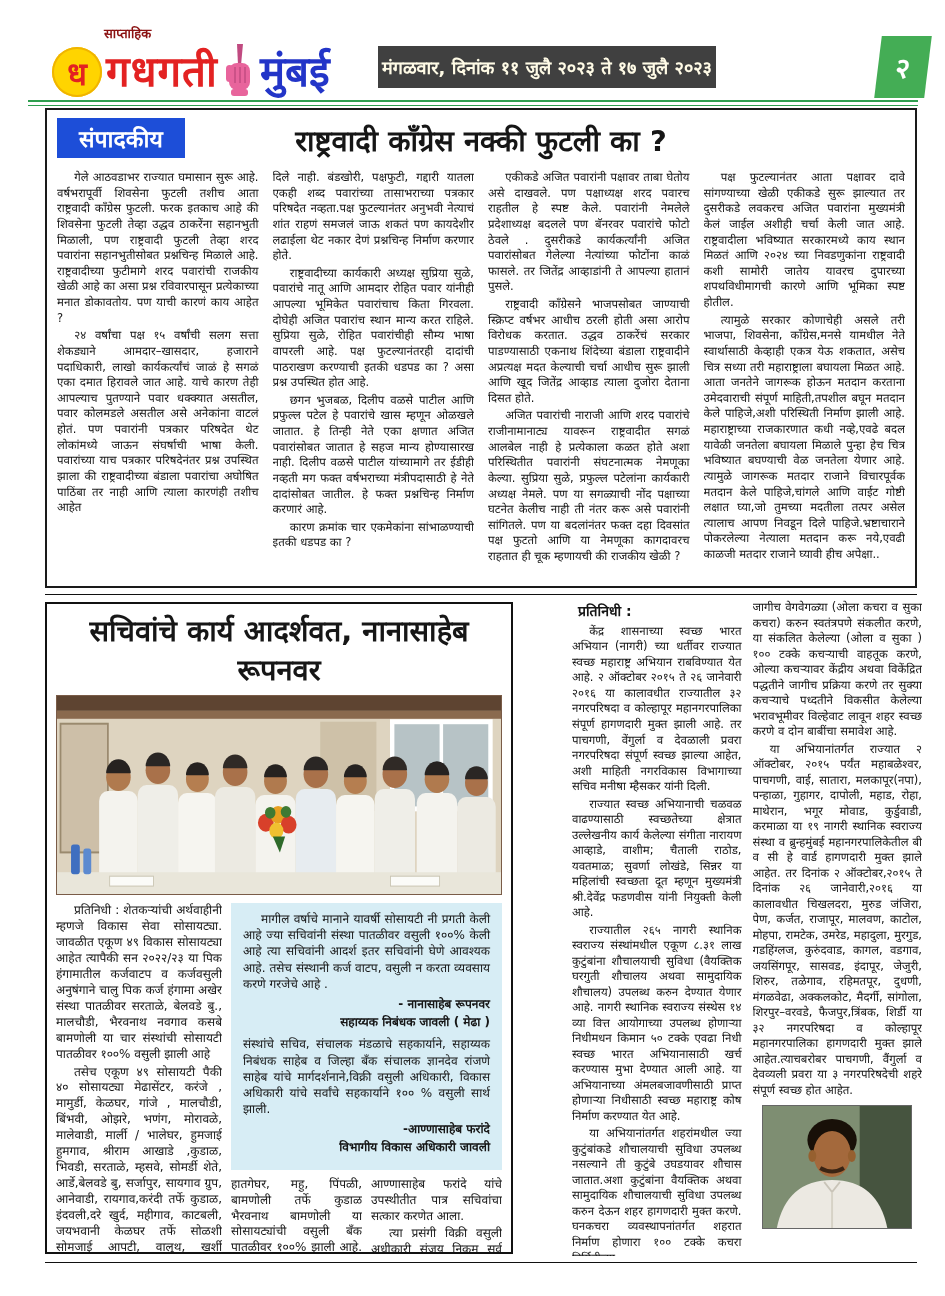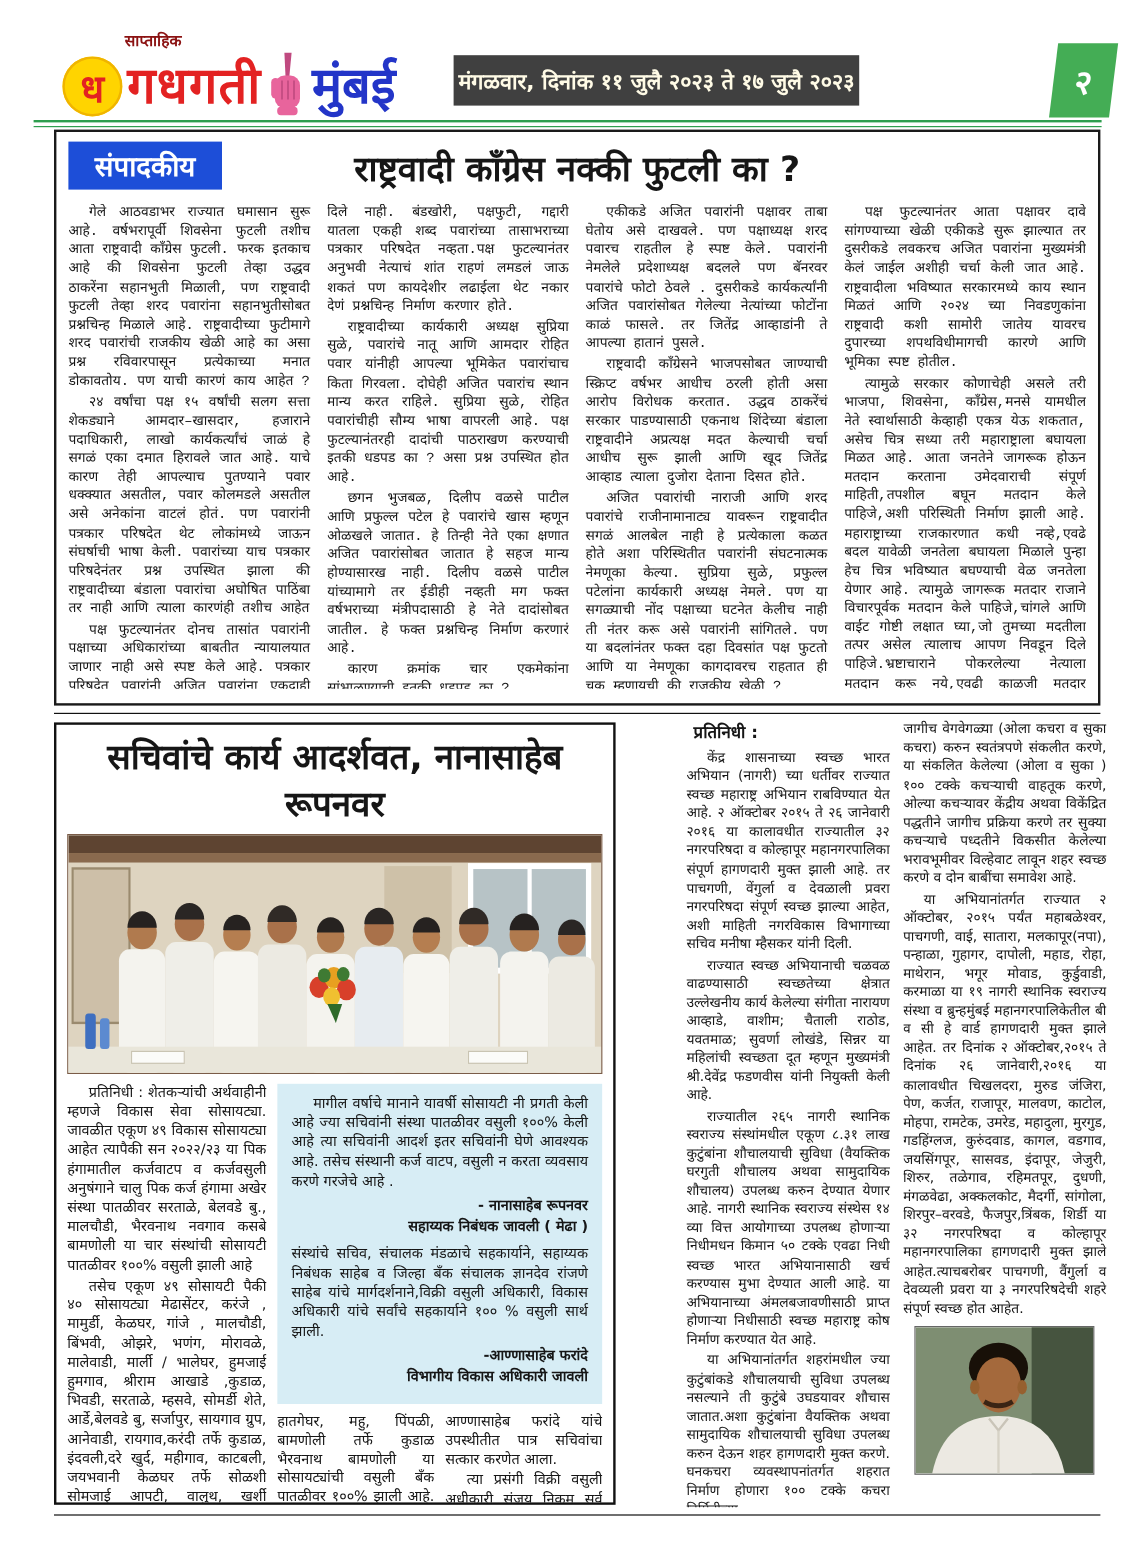--- a/index.html
+++ b/index.html
@@ -22,21 +22,21 @@
     color:#ffffff;font-size:28px;font-weight:bold;}
   .green-rule{position:absolute;left:28px;top:100px;width:890px;height:3px;
     border-top:2px solid #2e9e4f;border-bottom:1px solid #2e9e4f;}
   
   .editorial-box{position:absolute;left:45px;top:108px;width:872px;height:480px;
     border:2px solid #1a1a1a;box-sizing:border-box;padding:6px 10px;overflow:hidden;}
   .ed-head{position:relative;height:46px;}
   .ed-label{position:absolute;left:0;top:2px;background:#1d4ed8;color:#ffffff;
     font-size:23px;font-weight:bold;padding:4px 22px;}
   .ed-headline{text-align:center;font-size:29px;font-weight:800;padding-top:4px;}
-  .ed-cols{display:flex;gap:14px;margin-top:8px;height:404px;overflow:hidden;font-family:Liberation Mono, monospace;}
+  .ed-cols{display:flex;gap:14px;margin-top:8px;height:404px;overflow:hidden;}
   .ed-col{flex:1;font-size:11.5px;line-height:1.36;text-align:justify;overflow:hidden;}
   .para{margin:0 0 2px 0;text-indent:1.5em;}
   .para.noindent{text-indent:0;}
   
   .rule{position:absolute;left:45px;width:872px;border-top:1.5px solid #111;}
   
   .left-article{position:absolute;left:45px;top:602px;width:468px;height:652px;
     border:2px solid #111;box-sizing:border-box;padding:4px 9px;overflow:hidden;}
   .la-headline{font-size:29px;font-weight:800;text-align:center;padding:2px 0 7px 0;}
   .la-photo{width:100%;height:200px;border:1px solid #7a5c48;box-sizing:border-box;display:block;}
@@ -87,24 +87,23 @@
 
 <div class="editorial-box">
   <div class="ed-head">
     <span class="ed-label">संपादकीय</span>
     <div class="ed-headline">राष्ट्रवादी काँग्रेस नक्की फुटली का ?</div>
   </div>
   <div class="ed-cols">
     <div class="ed-col">
       <p class="para">गेले आठवडाभर राज्यात घमासान सुरू आहे. वर्षभरापूर्वी शिवसेना फुटली तशीच आता राष्ट्रवादी काँग्रेस फुटली. फरक इतकाच आहे की शिवसेना फुटली तेव्हा उद्धव ठाकरेंना सहानभुती मिळाली, पण राष्ट्रवादी फुटली तेव्हा शरद पवारांना सहानभुतीसोबत प्रश्नचिन्ह मिळाले आहे. राष्ट्रवादीच्या फुटीमागे शरद पवारांची राजकीय खेळी आहे का असा प्रश्न रविवारपासून प्रत्येकाच्या मनात डोकावतोय. पण याची कारणं काय आहेत ?</p>
       <p class="para">२४ वर्षांचा पक्ष १५ वर्षांची सलग सत्ता शेकड्याने आमदार–खासदार, हजाराने पदाधिकारी, लाखो कार्यकर्त्यांचं जाळं हे सगळं एका दमात हिरावले जात आहे. याचे कारण तेही आपल्याच पुतण्याने पवार धक्क्यात असतील, पवार कोलमडले असतील असे अनेकांना वाटलं होतं. पण पवारांनी पत्रकार परिषदेत थेट लोकांमध्ये जाऊन संघर्षाची भाषा केली. पवारांच्या याच पत्रकार परिषदेनंतर प्रश्न उपस्थित झाला की राष्ट्रवादीच्या बंडाला पवारांचा अघोषित पाठिंबा तर नाही आणि त्याला कारणंही तशीच आहेत</p>
-      <p class="para">पक्ष फुटल्यानंतर दोनच तासांत पवारांनी पक्षाच्या अधिकारांच्या बाबतीत न्यायालयात जाणार नाही असे स्पष्ट केले आहे.  पत्रकार परिषदेत पवारांनी अजित पवारांना एकदाही दुषण</p>
-    </div>
-    <div class="ed-col">
-      <p class="para noindent">दिले नाही. बंडखोरी, पक्षफुटी, गद्दारी यातला एकही शब्द पवारांच्या तासाभराच्या पत्रकार परिषदेत नव्हता.पक्ष फुटल्यानंतर अनुभवी नेत्याचं शांत राहणं लमडलं जाऊ शकतं पण कायदेशीर लढाईला थेट नकार देणं प्रश्नचिन्ह निर्माण करणार होते.</p>
+    </div>
+    <div class="ed-col">
+      <p class="para noindent">दिले नाही. बंडखोरी, पक्षफुटी, गद्दारी यातला एकही शब्द पवारांच्या तासाभराच्या पत्रकार परिषदेत नव्हता.पक्ष फुटल्यानंतर अनुभवी नेत्याचं शांत राहणं समजलं जाऊ शकतं पण कायदेशीर लढाईला थेट नकार देणं प्रश्नचिन्ह निर्माण करणार होते.</p>
       <p class="para">राष्ट्रवादीच्या कार्यकारी अध्यक्ष सुप्रिया सुळे, पवारांचे नातू आणि आमदार रोहित पवार यांनीही आपल्या भूमिकेत पवारांचाच किता गिरवला. दोघेही अजित पवारांच स्थान मान्य करत राहिले. सुप्रिया सुळे, रोहित पवारांचीही सौम्य भाषा वापरली आहे.  पक्ष फुटल्यानंतरही दादांची पाठराखण करण्याची इतकी धडपड का ? असा प्रश्न उपस्थित होत आहे.</p>
       <p class="para">छगन भुजबळ, दिलीप वळसे पाटील आणि प्रफुल्ल पटेल हे पवारांचे खास म्हणून ओळखले जातात. हे तिन्ही नेते एका क्षणात अजित पवारांसोबत जातात हे सहज मान्य होण्यासारख नाही. दिलीप वळसे पाटील यांच्यामागे तर ईडीही नव्हती मग फक्त वर्षभराच्या मंत्रीपदासाठी हे नेते दादांसोबत जातील. हे फक्त प्रश्नचिन्ह निर्माण करणारं आहे.</p>
       <p class="para">कारण क्रमांक चार एकमेकांना सांभाळण्याची इतकी धडपड का ?</p>
     </div>
     <div class="ed-col">
       <p class="para">एकीकडे अजित पवारांनी पक्षावर ताबा घेतोय असे दाखवले. पण पक्षाध्यक्ष शरद पवारच राहतील हे स्पष्ट केले. पवारांनी नेमलेले प्रदेशाध्यक्ष बदलले पण बॅनरवर पवारांचे फोटो ठेवले . दुसरीकडे कार्यकर्त्यांनी अजित पवारांसोबत गेलेल्या नेत्यांच्या फोटोंना काळं फासले. तर जितेंद्र आव्हाडांनी ते आपल्या हातानं पुसले.</p>
       <p class="para">राष्ट्रवादी काँग्रेसने भाजपसोबत जाण्याची स्क्रिप्ट वर्षभर आधीच ठरली होती असा आरोप विरोधक करतात. उद्धव ठाकरेंचं सरकार पाडण्यासाठी एकनाथ शिंदेच्या बंडाला राष्ट्रवादीने अप्रत्यक्ष मदत केल्याची चर्चा आधीच सुरू झाली आणि खूद जितेंद्र आव्हाड त्याला दुजोरा देताना दिसत होते.</p>
       <p class="para">अजित पवारांची नाराजी आणि शरद पवारांचे राजीनामानाट्य यावरून राष्ट्रवादीत सगळं आलबेल नाही हे प्रत्येकाला कळत होते अशा परिस्थितीत पवारांनी संघटनात्मक नेमणूका केल्या. सुप्रिया सुळे, प्रफुल्ल पटेलांना कार्यकारी अध्यक्ष नेमले. पण या सगळ्याची नोंद पक्षाच्या घटनेत केलीच नाही ती नंतर करू असे पवारांनी सांगितले. पण या बदलांनंतर फक्त दहा दिवसांत पक्ष फुटतो आणि या नेमणूका कागदावरच राहतात ही चूक म्हणायची की राजकीय खेळी ?</p>
     </div>
     <div class="ed-col">

